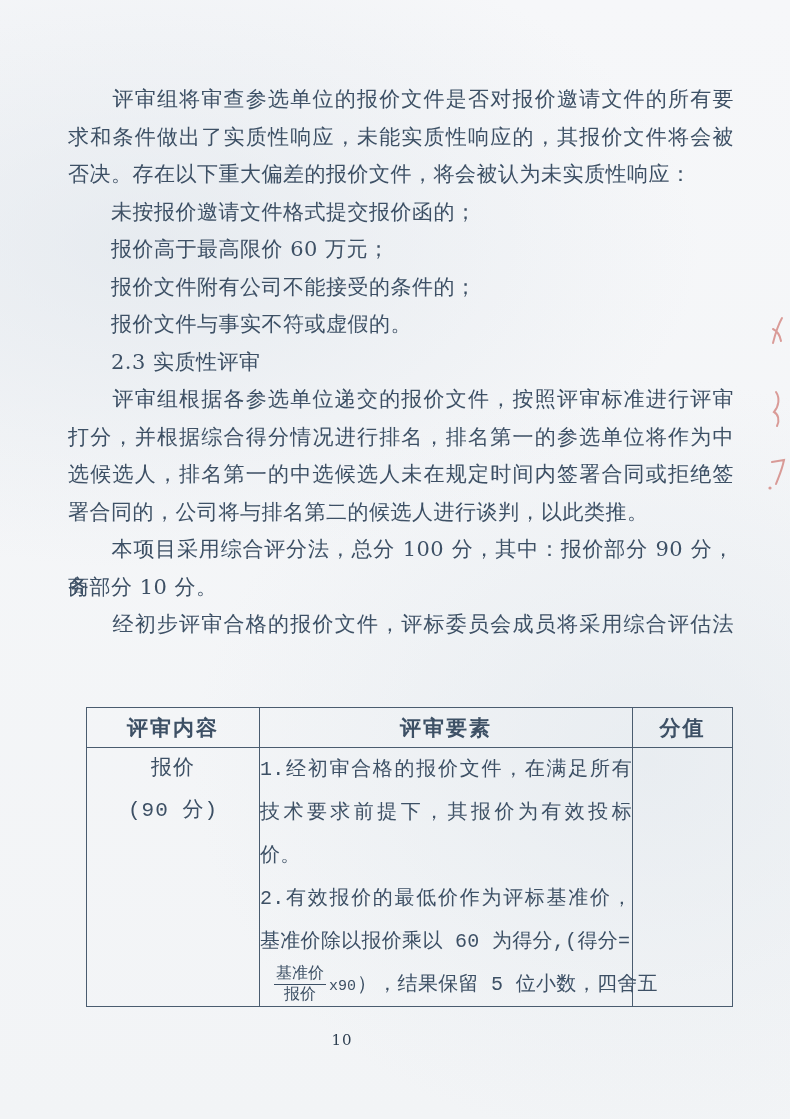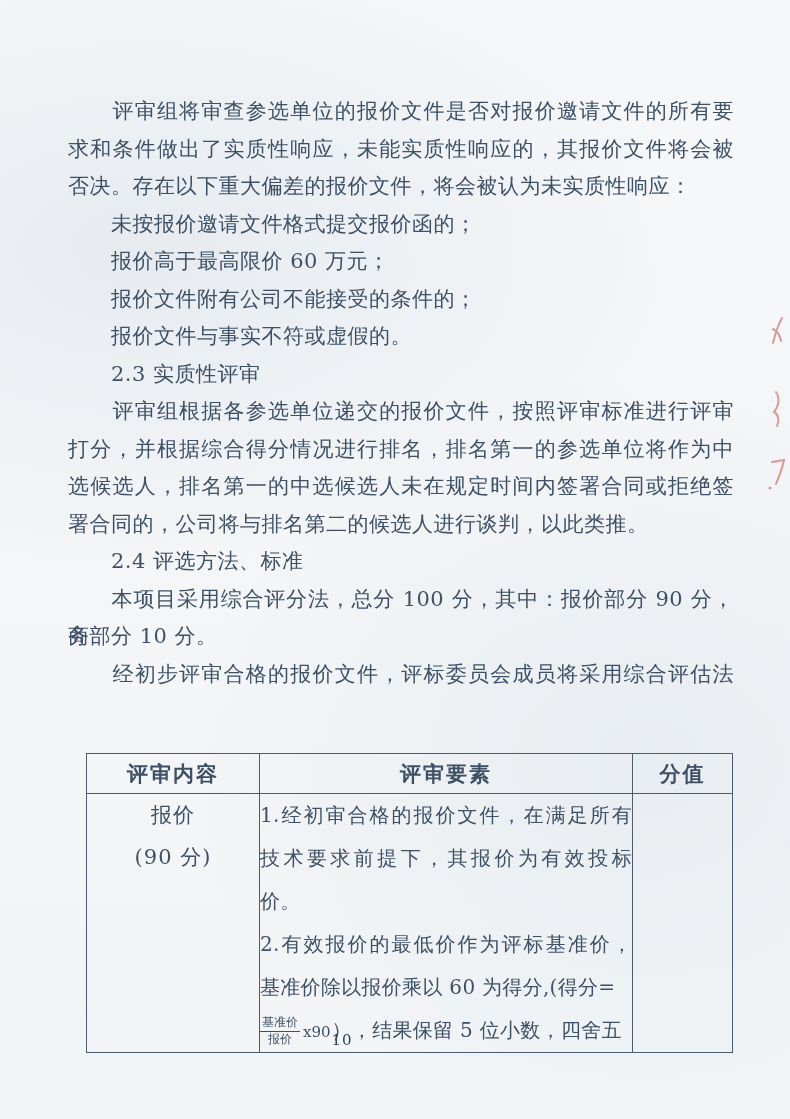--- a/index.html
+++ b/index.html
@@ -9,37 +9,38 @@
     margin:0 auto;
     overflow:hidden;
     background:#f4f6f8;
     background-image:
       radial-gradient(900px 520px at 18% 22%, rgba(219,226,233,.55), transparent 62%),
       radial-gradient(760px 640px at 82% 68%, rgba(222,229,235,.5), transparent 60%),
       linear-gradient(#f6f7f9, #f2f4f6);
     font-family:"DejaVu Serif","Liberation Serif",serif;
     color:#3d5065;
   }
-  .body-text{position:absolute;left:68px;top:93px;width:666px;}
+  .body-text{position:absolute;left:68px;top:81px;width:666px;}
   .line{
     height:37.5px;line-height:37.5px;
     font-size:21px;letter-spacing:.5px;
     white-space:nowrap;
   }
   .line.j{
     white-space:normal;
     text-align:justify;
     text-align-last:justify;
     text-justify:inter-character;
   }
   
   table.score-table{
-    position:absolute;left:86px;top:753px;width:646px;
+    position:absolute;left:86px;top:707px;width:646px;
     border-collapse:collapse;table-layout:fixed;
     color:#3d5065;
+    font-family:Liberation Mono, monospace;
   }
   table.score-table th, table.score-table td{
     border:1.4px solid #4a5c6f;
     padding:0;vertical-align:top;
   }
   table.score-table th{
     height:39px;font-size:21px;font-weight:bold;
     letter-spacing:2px;text-align:center;vertical-align:middle;
   }
   td.cell-item{
@@ -51,22 +52,22 @@
     height:43px;line-height:43px;font-size:20px;
     white-space:nowrap;letter-spacing:.3px;
   }
   .tline.j{
     white-space:normal;
     text-align:justify;text-align-last:justify;text-justify:inter-character;
   }
   .formula-line{white-space:nowrap;}
   .frac{
     display:inline-block;vertical-align:middle;
-    font-size:12px;line-height:1.15;text-align:center;
-    margin-right:3px;letter-spacing:0;
+    font-size:16px;line-height:1.15;text-align:center;
+    margin-right:3px;letter-spacing:0;margin-left:14px;
   }
   .frac .num{display:block;border-bottom:1.2px solid #3d5065;padding:0 2px 1px;}
   .frac .den{display:block;padding-top:1px;}
   .mult{font-size:15px;margin-right:1px;letter-spacing:0;}
   .pageno{
     position:absolute;left:0;top:1031px;width:684px;
     text-align:center;font-size:15px;color:#2f4052;letter-spacing:1px;
   }
   .red-marks{position:absolute;left:763px;top:312px;width:26px;height:190px;}
 </style>
@@ -106,21 +107,20 @@
     <div class="line">　　2.3 实质性评审</div>
 
     <div>
 
     <div class="line j">　　评审组根据各参选单位递交的报价文件，按照评审标准进行评审</div>
         <div class="line j">打分，并根据综合得分情况进行排名，排名第一的参选单位将作为中</div>
         <div class="line j">选候选人，排名第一的中选候选人未在规定时间内签署合同或拒绝签</div>
         <div class="line">署合同的，公司将与排名第二的候选人进行谈判，以此类推。</div>
       </div>
 
-    <div class="line">　　2.4 评选方法、标准</div>
 
     <div>
 
     <div class="line j">　　本项目采用综合评分法，总分 100 分，其中：报价部分 90 分，商</div>
         <div class="line">务部分 10 分。</div>
       </div>
 
     <div>
 
     <div class="line j">　　经初步评审合格的报价文件，评标委员会成员将采用综合评估法</div>

